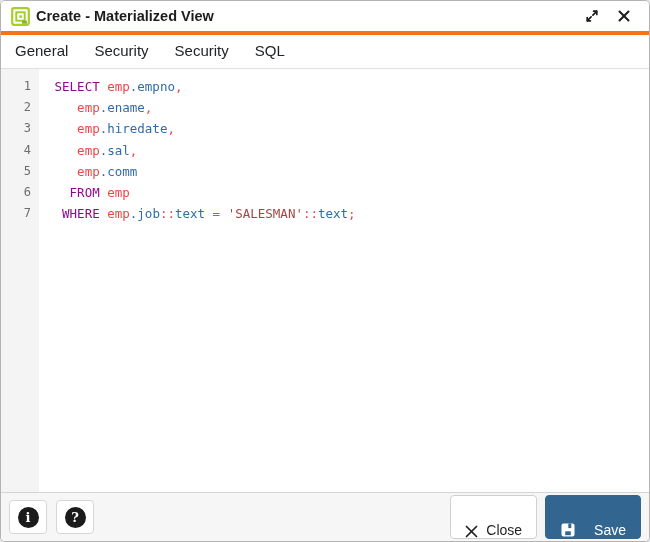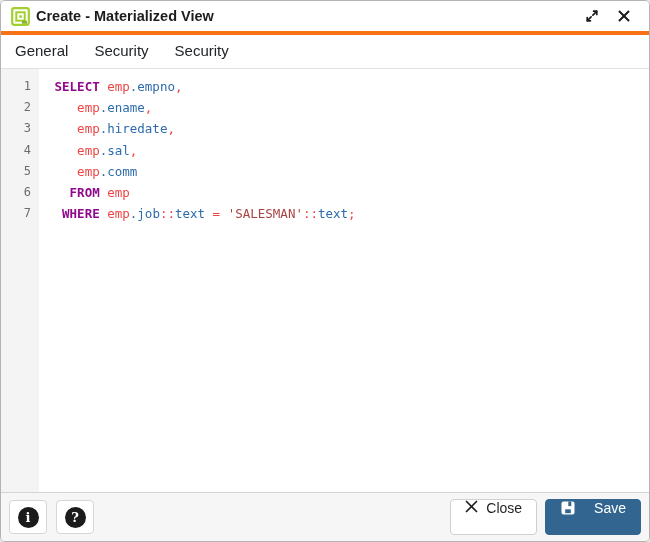--- a/index.html
+++ b/index.html
@@ -76,21 +76,21 @@
   .linenum { height: 21.2px; line-height: 21.2px; }
   .code {
     flex: 1 1 auto;
     padding: 7px 0 0 8px;
     font-size: 12.5px;
     color: #000000;
     white-space: pre;
     cursor: text;
   }
   .codeline { height: 21.2px; line-height: 21.2px; }
-  .tk-k { color: var(--kw, #90098c); font-weight: bold; }
+  .tk-k { color: var(--kw, #90098c); font-weight: normal; }
   .tk-v { color: var(--ident, #2e6cad); }
   .tk-s { color: var(--str, #a94444); }
   .tk-p { color: #ef4444; }
 
   
   .footer {
     height: 49px; flex: 0 0 49px;
     display: flex; align-items: center;
     padding: 0 8px;
     background: #f6f6f6;
@@ -107,22 +107,22 @@
   .icon-btn + .icon-btn { margin-left: 9px; }
   .circle-glyph {
     width: 21px; height: 21px; border-radius: 50%;
     background: #1b1b1b; color: #ffffff;
     font-family: "DejaVu Serif", serif;
     font-weight: bold; font-size: 13px; line-height: 21px;
     text-align: center; display: inline-block;
   }
   .footer-right { margin-left: auto; display: flex; gap: 8px; }
   .btn {
-    height: 36px;
-    display: inline-flex; align-items: flex-start; gap: 8px;
+    height: 44px;
+    display: inline-flex; align-items: flex-end; gap: 8px;
     padding: 0 14px;
     background: #ffffff;
     border: 1px solid #d0d0d0;
     border-radius: 4px;
     font-family: "Liberation Sans", sans-serif;
     font-size: 14px; color: #1f1f1f;
     cursor: pointer;
   }
   .btn svg { flex: 0 0 auto; }
   .btn-primary {
@@ -165,20 +165,21 @@
             <path d="M11.5 2.5 2.5 11.5"></path>
         </svg>
       </span>
     </button>
   </div>
 
   <div class="tabbar" id="tabbar">
       <div class="tab">General</div>
       <div class="tab">Security</div>
       <div class="tab">Security</div>
+      <div class="tab">SQL</div>
     </div>
 
   <div class="editor">
     <div class="gutter" id="gutter">
         <div class="linenum">1</div>
         <div class="linenum">2</div>
         <div class="linenum">3</div>
         <div class="linenum">4</div>
         <div class="linenum">5</div>
         <div class="linenum">6</div>

